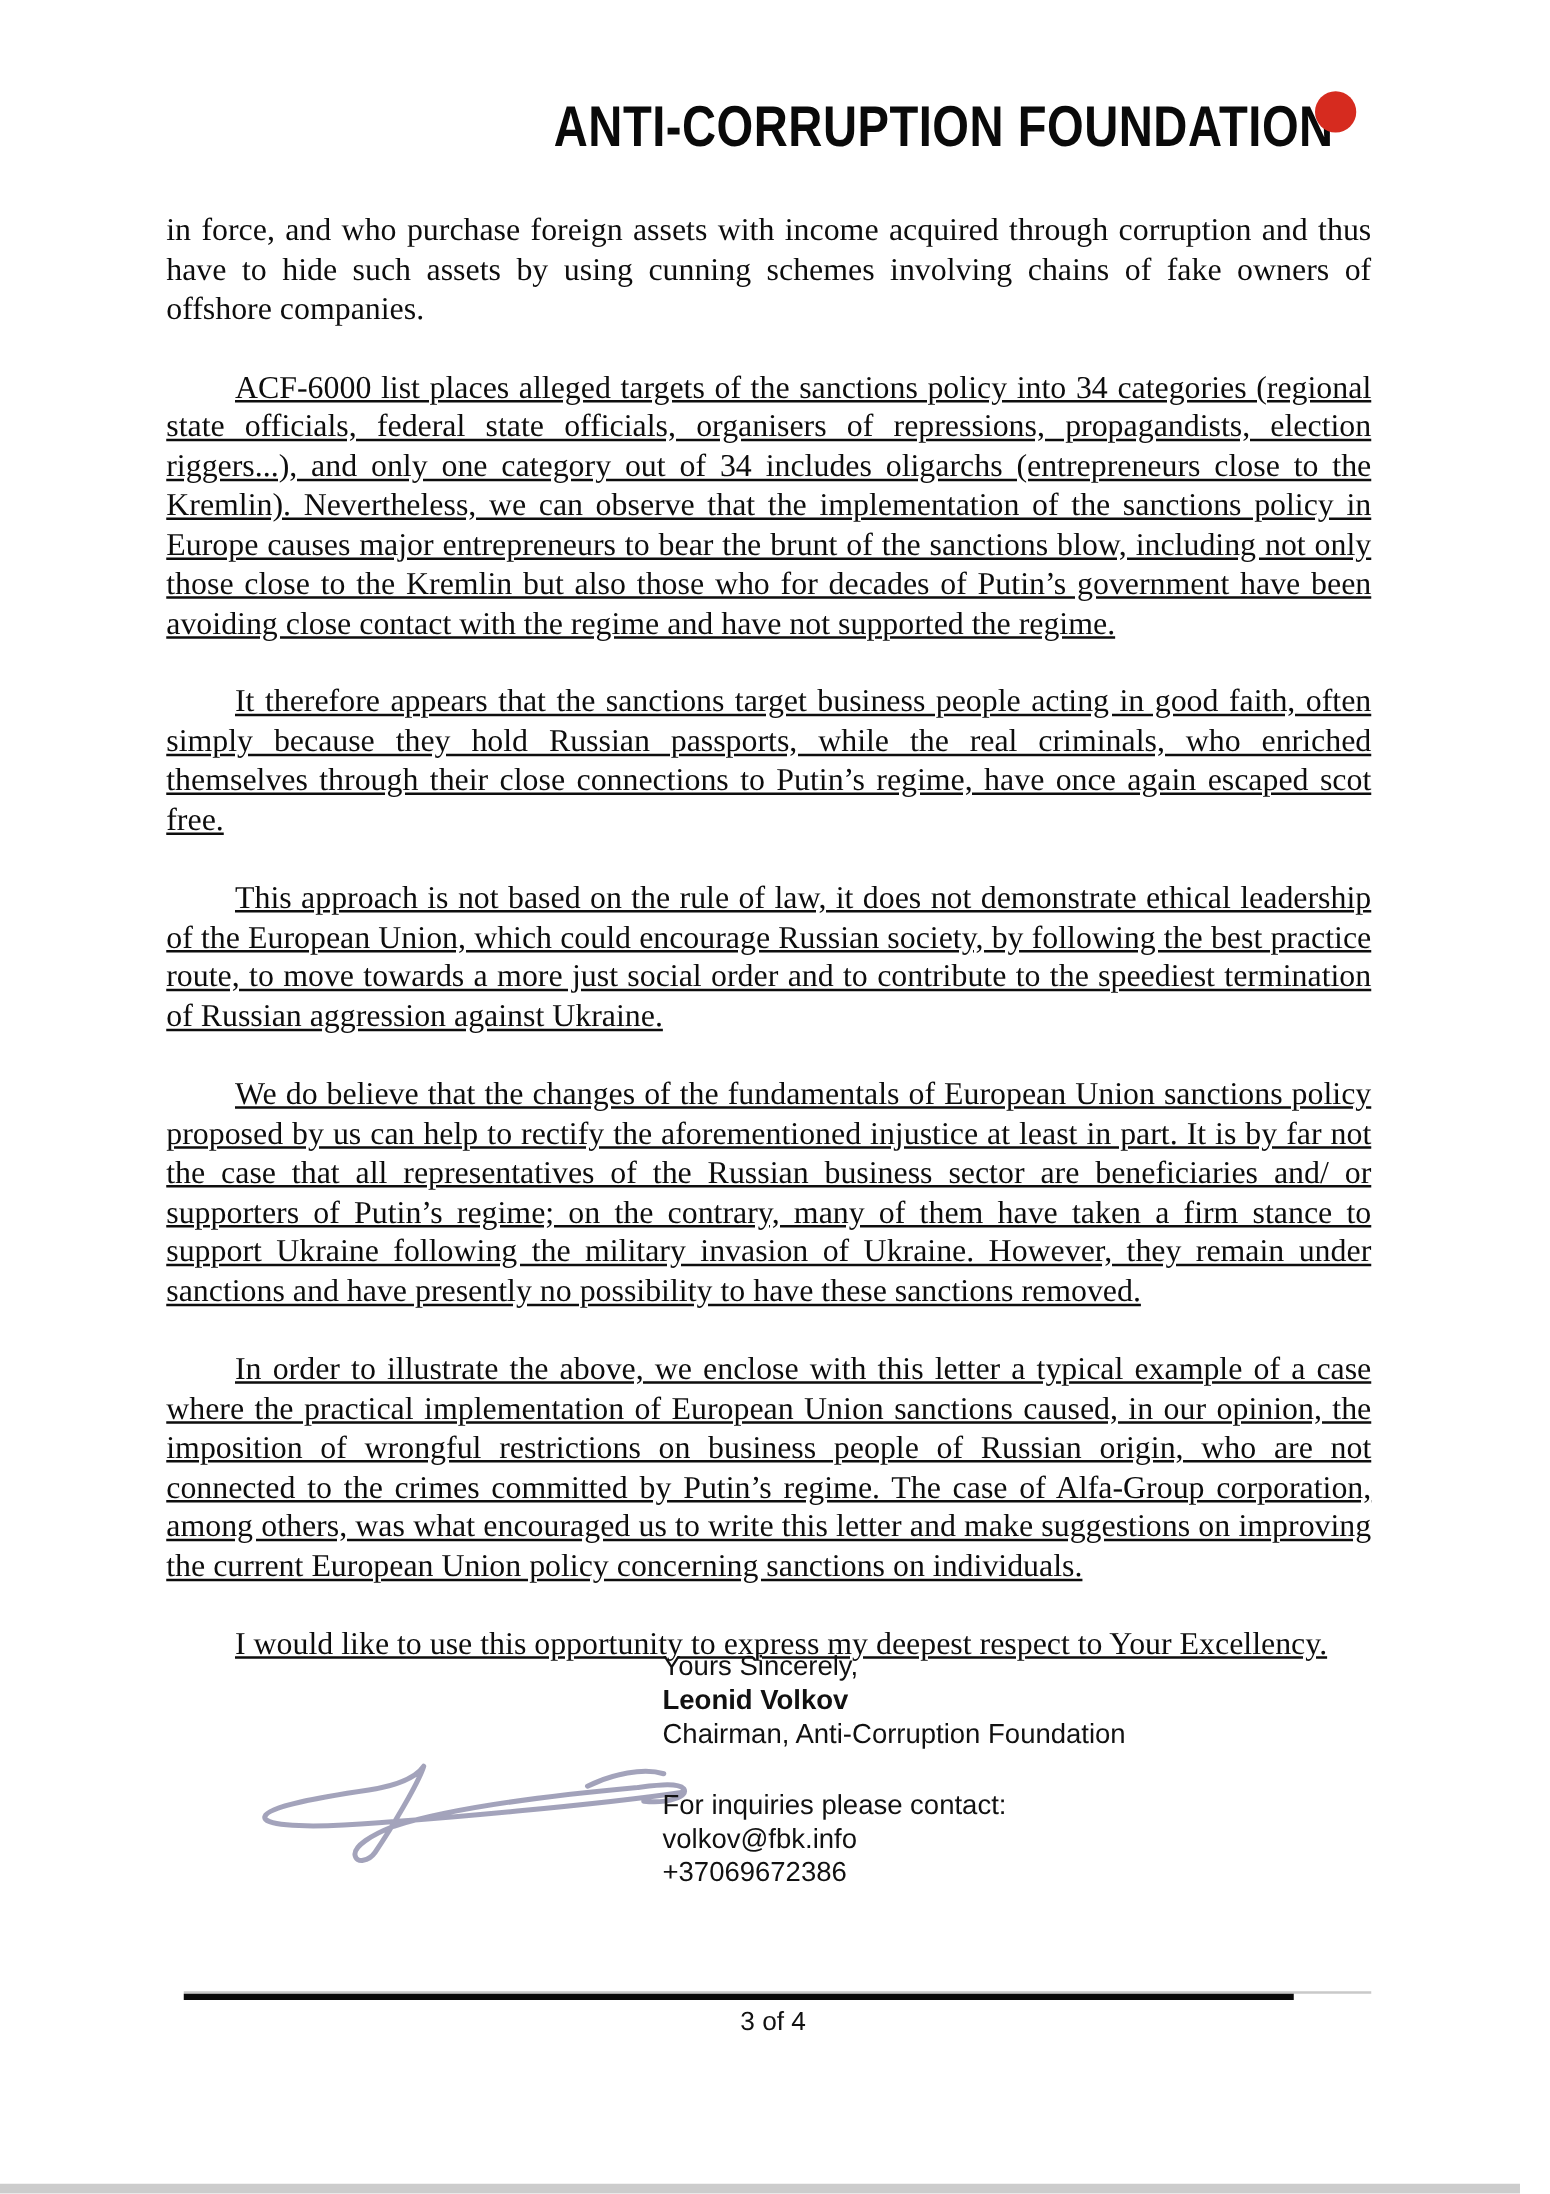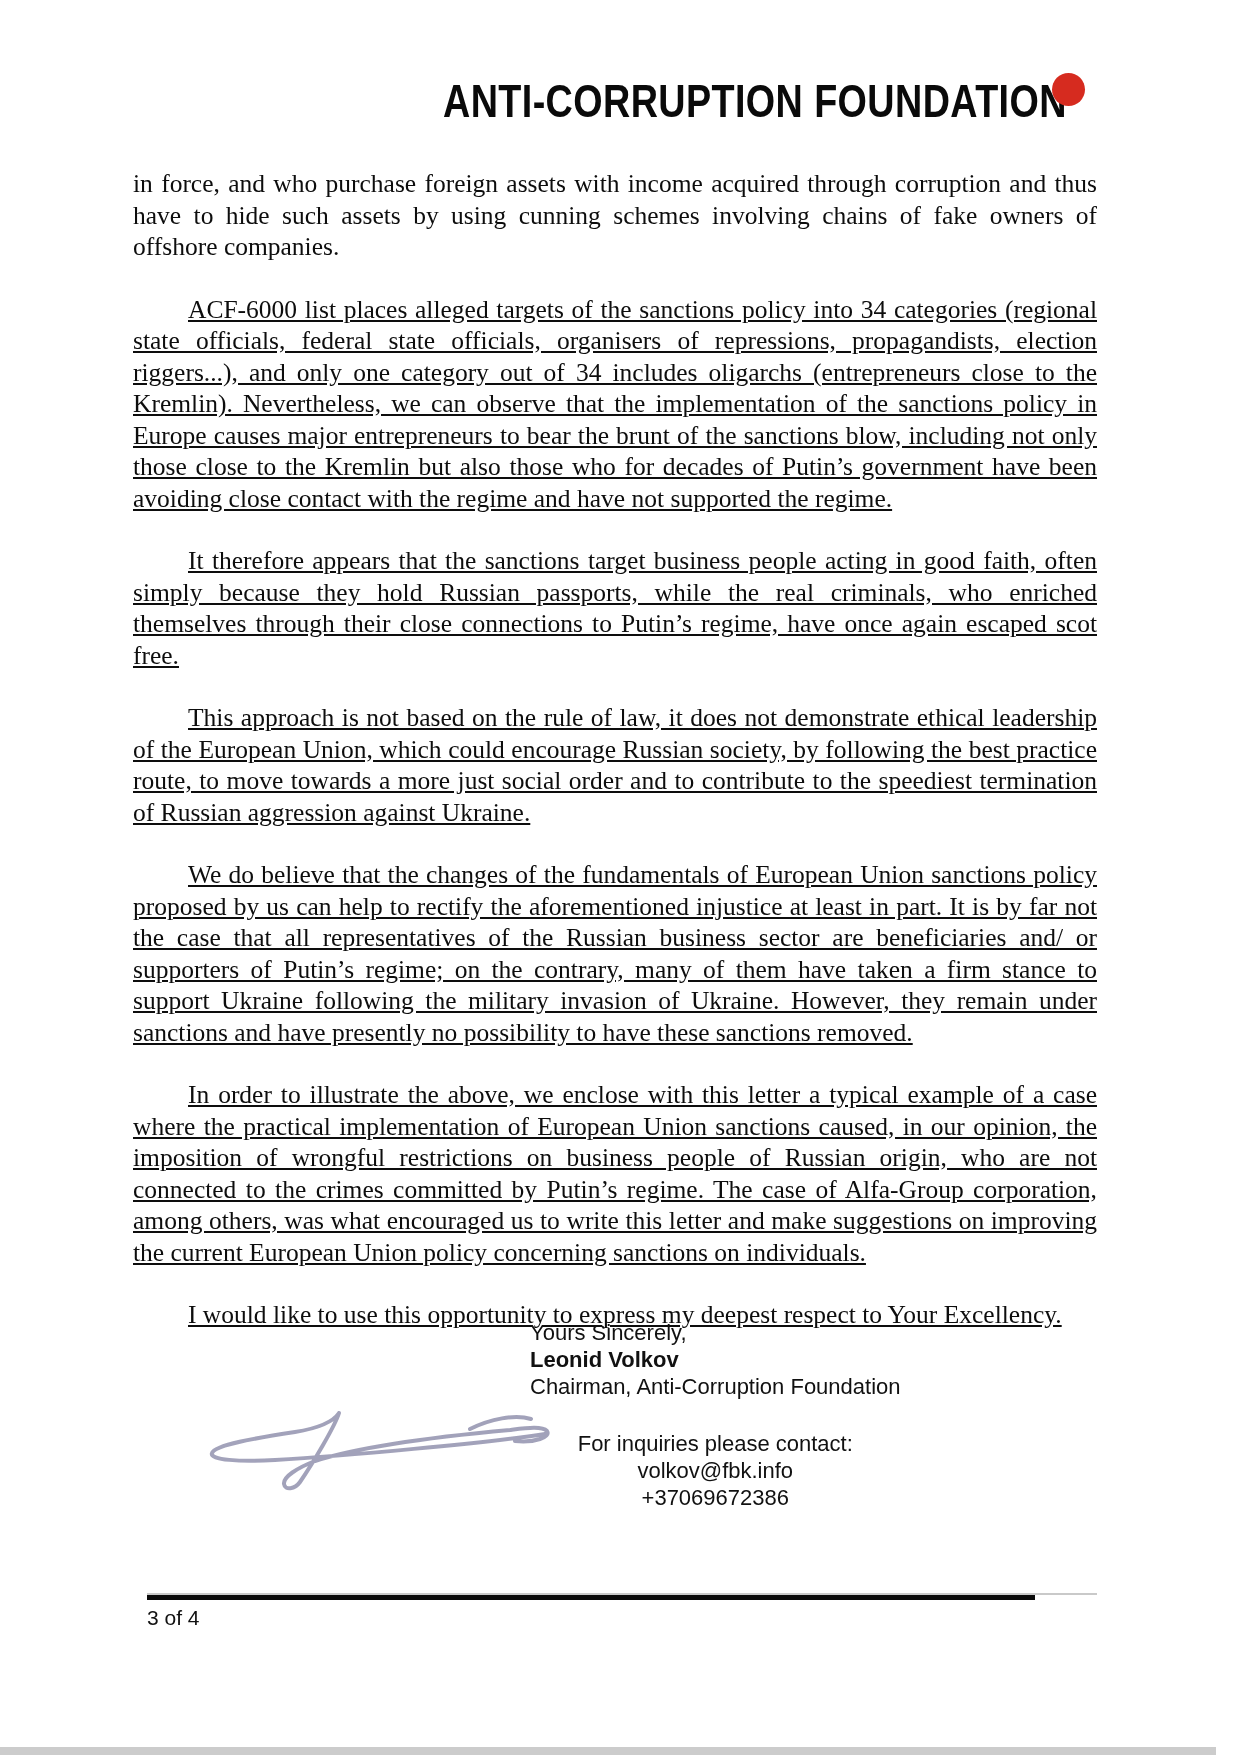--- a/index.html
+++ b/index.html
@@ -58,21 +58,21 @@
   .sig-block {
     position: absolute;
     left: 530px;
     top: 1319px;
     font-family: "Liberation Sans", sans-serif;
     font-size: 22px;
     line-height: 27px;
     color: #111111;
   }
   .sig-block .name { font-weight: 700; }
-  .sig-block .contact { margin-top: 30px; text-align: center; }
+  .sig-block .contact { margin-top: 30px; }
   
   .footer-rule-light {
     position: absolute;
     left: 147px;
     top: 1593px;
     width: 950px;
     height: 2px;
     background: #c9c9c9;
   }
   .footer-rule {
@@ -81,21 +81,21 @@
     top: 1595px;
     width: 888px;
     height: 5px;
     background: #0a0a0a;
   }
   .page-number {
     position: absolute;
     left: 147px;
     top: 1606px;
     width: 943px;
-    text-align: left;
+    text-align: center;
     font-family: "Liberation Sans", sans-serif;
     font-size: 21px;
     color: #111111;
   }
   .page-bottom-edge {
     position: absolute;
     left: 0;
     bottom: 0;
     width: 100%;
     height: 8px;

